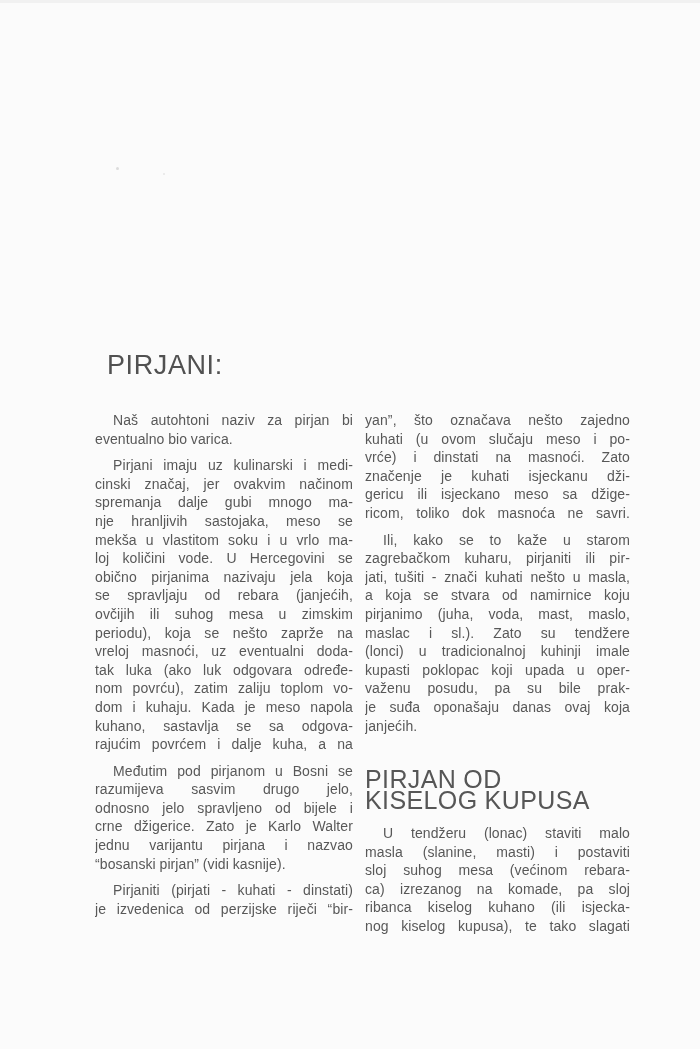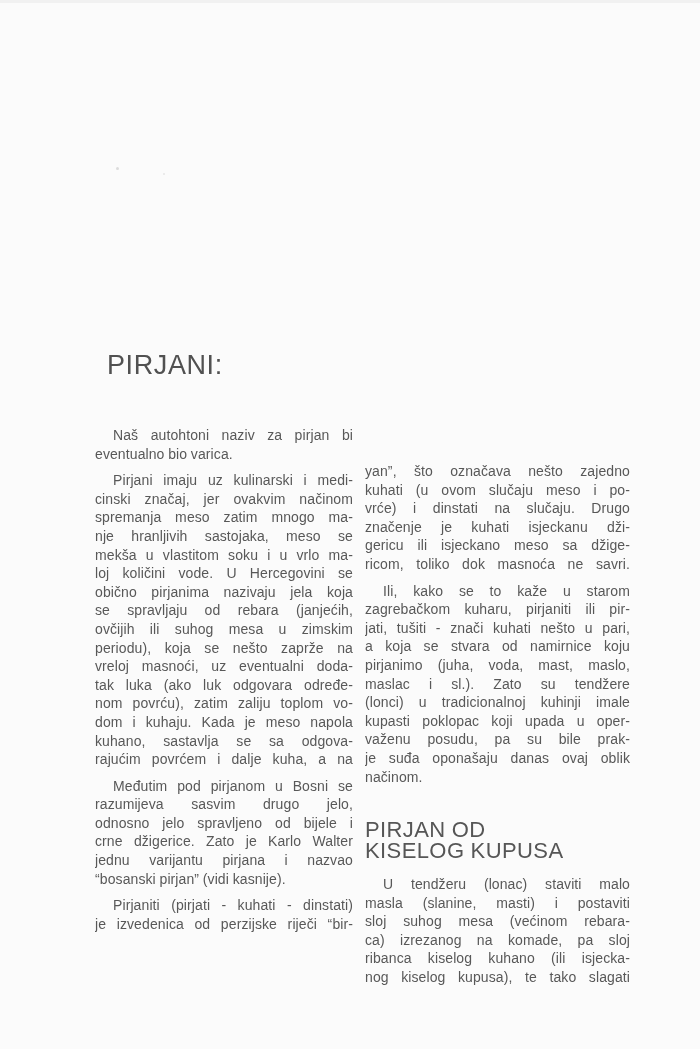--- a/index.html
+++ b/index.html
@@ -23,41 +23,41 @@
     left: 107px;
     top: 350px;
     margin: 0;
     font-size: 27px;
     font-weight: 400;
     letter-spacing: 0.6px;
     color: #515151;
   }
   .column {
     position: absolute;
-    top: 426px;
+    top: 411px;
     font-size: 14px;
     line-height: 18.6px;
     letter-spacing: 0.1px;
     word-spacing: -0.3px;
     color: #585858;
   }
   .col-left  { left: 95px;  width: 258px; }
-  .col-right { left: 365px; width: 265px; margin-top: 36px; }
+  .col-right { left: 365px; width: 265px; }
   .para { margin: 0 0 8px 0; }
   .line {
     height: 18.6px;
     overflow: hidden;
     text-align: justify;
     text-align-last: justify;
   }
   .line.end { text-align-last: left; }
   .line.indent { text-indent: 18px; }
   .subheading {
     margin: 34px 0 14px 0;
-    font-size: 22px;
+    font-size: 25px;
     line-height: 20.5px;
     font-weight: 400;
     letter-spacing: 0.4px;
     color: #565656;
   }
   .heading-line { white-space: nowrap; }
   .speck {
     position: absolute;
     border-radius: 50%;
     background: #dcdcdc;
@@ -72,21 +72,21 @@
   <div class="scan-edge"></div>
   <h1 class="title">PIRJANI:</h1>
   <div class="column col-left">
       <div class="para">
         <div class="line indent">Naš autohtoni naziv za pirjan bi</div>
         <div class="line end">eventualno bio varica.</div>
       </div>
       <div class="para">
         <div class="line indent">Pirjani imaju uz kulinarski i medi-</div>
         <div class="line">cinski značaj, jer ovakvim načinom</div>
-        <div class="line">spremanja meso zatim mnogo ma-</div>
+        <div class="line">spremanja dalje gubi mnogo ma-</div>
         <div class="line">nje hranljivih sastojaka, meso se</div>
         <div class="line">mekša u vlastitom soku i u vrlo ma-</div>
         <div class="line">loj količini vode. U Hercegovini se</div>
         <div class="line">obično pirjanima nazivaju jela koja</div>
         <div class="line">se spravljaju od rebara (janjećih,</div>
         <div class="line">ovčijih ili suhog mesa u zimskim</div>
         <div class="line">periodu), koja se nešto zaprže na</div>
         <div class="line">vreloj masnoći, uz eventualni doda-</div>
         <div class="line">tak luka (ako luk odgovara određe-</div>
         <div class="line">nom povrću), zatim zaliju toplom vo-</div>
@@ -104,37 +104,37 @@
       </div>
       <div class="para">
         <div class="line indent">Pirjaniti (pirjati - kuhati - dinstati)</div>
         <div class="line">je izvedenica od perzijske riječi “bir-</div>
       </div>
     </div>
   <div class="column col-right">
       <div class="para">
         <div class="line">yan”, što označava nešto zajedno</div>
         <div class="line">kuhati (u ovom slučaju meso i po-</div>
-        <div class="line">vrće) i dinstati na slučaju. Drugo</div>
+        <div class="line">vrće) i dinstati na masnoći. Zato</div>
         <div class="line">značenje je kuhati isjeckanu dži-</div>
         <div class="line">gericu ili isjeckano meso sa džige-</div>
         <div class="line">ricom, toliko dok masnoća ne savri.</div>
       </div>
       <div class="para">
         <div class="line indent">Ili, kako se to kaže u starom</div>
         <div class="line">zagrebačkom kuharu, pirjaniti ili pir-</div>
-        <div class="line">jati, tušiti - znači kuhati nešto u pari,</div>
+        <div class="line">jati, tušiti - znači kuhati nešto u masla,</div>
         <div class="line">a koja se stvara od namirnice koju</div>
         <div class="line">pirjanimo (juha, voda, mast, maslo,</div>
         <div class="line">maslac i sl.). Zato su tendžere</div>
         <div class="line">(lonci) u tradicionalnoj kuhinji imale</div>
         <div class="line">kupasti poklopac koji upada u oper-</div>
         <div class="line">važenu posudu, pa su bile prak-</div>
-        <div class="line">je suđa oponašaju danas ovaj oblik</div>
-        <div class="line end">načinom.</div>
+        <div class="line">je suđa oponašaju danas ovaj koja</div>
+        <div class="line end">janjećih.</div>
       </div>
       <div class="subheading">
         <div class="heading-line">PIRJAN OD</div>
         <div class="heading-line">KISELOG KUPUSA</div>
       </div>
       <div class="para">
         <div class="line indent">U tendžeru (lonac) staviti malo</div>
         <div class="line">masla (slanine, masti) i postaviti</div>
         <div class="line">sloj suhog mesa (većinom rebara-</div>
         <div class="line">ca) izrezanog na komade, pa sloj</div>

